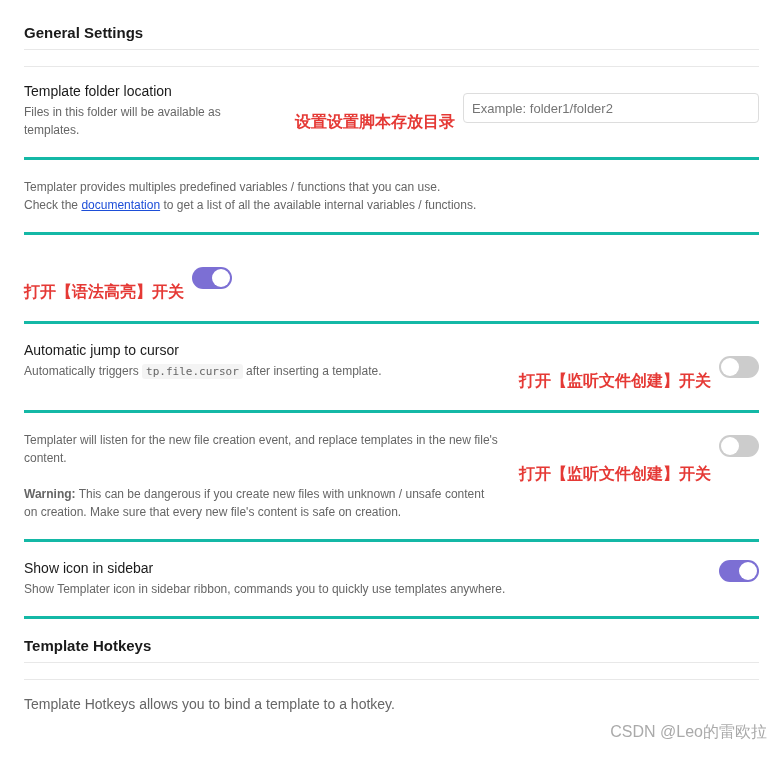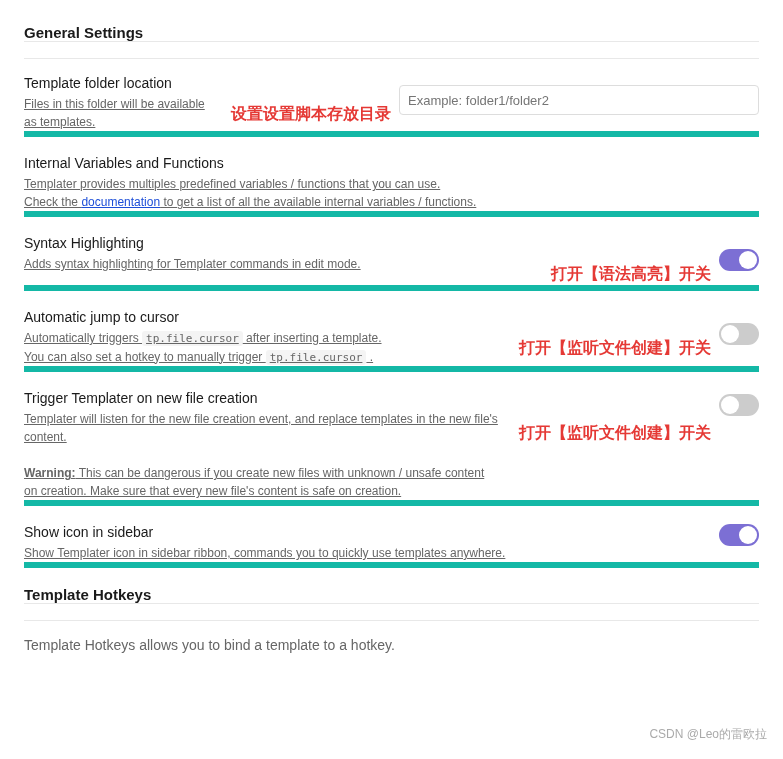--- a/index.html
+++ b/index.html
@@ -14,47 +14,48 @@
     }
     .page-container {
       padding: 24px 24px 16px 24px;
       max-width: 783px;
     }
     .section-title {
       font-size: 15px;
       font-weight: 600;
       color: #1a1a1a;
       margin-bottom: 16px;
+      padding-bottom: 8px;
       border-bottom: 1px solid #e8e8e8;
     }
     .setting-row {
       display: flex;
       align-items: flex-start;
       justify-content: space-between;
       margin-bottom: 18px;
-      border-bottom: 6px solid #14b8a6;
+      padding-bottom: 18px;
+      border-bottom: 3px solid #14b8a6;
     }
     .setting-row:last-child {
       border-bottom: none;
     }
     .setting-info {
       flex: 1;
       padding-right: 20px;
     }
     .setting-label {
       font-size: 14px;
       font-weight: 500;
       color: #1a1a1a;
       margin-bottom: 4px;
     }
     .setting-desc {
       font-size: 12px;
       color: #666;
       line-height: 1.5;
-      text-decoration: underline;
     }
     .setting-desc a {
       color: #1d4ed8;
       text-decoration: underline;
     }
     .setting-control {
       flex-shrink: 0;
       display: flex;
       align-items: center;
     }
@@ -93,21 +94,21 @@
       left: 20px;
     }
     .toggle.off .toggle-slider {
       background: #ccc;
     }
     .toggle.off .toggle-slider::before {
       left: 2px;
     }
     
     .folder-input {
-      width: 360px;
+      width: 296px;
       height: 30px;
       border: 1px solid #ddd;
       border-radius: 4px;
       padding: 0 8px;
       font-size: 13px;
       color: #555;
       background: #fff;
       outline: none;
     }
     
@@ -128,21 +129,21 @@
     }
     .hotkeys-desc {
       font-size: 14px;
       color: #666;
       margin-bottom: 14px;
     }
     .watermark {
       position: fixed;
       bottom: 16px;
       right: 16px;
-      font-size: 12px;
+      font-size: 16px;
       color: #aaa;
     }
     .separator {
       border: none;
       border-top: 1px solid #e8e8e8;
       margin: 8px 0 16px 0;
     }
     .control-with-annotation {
       display: flex;
       align-items: center;
@@ -164,62 +165,55 @@
     <div class="setting-control">
       <div style="display:flex;align-items:center;">
         <span class="annotation-text">设置设置脚本存放目录</span>
         <input class="folder-input" type="text" placeholder="Example: folder1/folder2" style="">
       </div>
     </div>
   </div>
 
   <div class="setting-row">
     <div class="setting-info">
-      <div class="setting-label">Internal Variables and Functions</div>
       <div class="setting-desc">
         <span>Templater provides multiples predefined variables / functions that you can use.</span><br>
         <span>Check the </span><a href="#">documentation</a><span> to get a list of all the available internal variables / functions.</span>
       </div>
     </div>
   </div>
 
   <div class="setting-row">
-    <div class="setting-info">
-      <div class="setting-label">Syntax Highlighting</div>
-      <div class="setting-desc">Adds syntax highlighting for Templater commands in edit mode.</div>
-    </div>
     <div class="setting-control control-with-annotation">
       <span class="annotation-text">打开【语法高亮】开关</span>
       <label class="toggle on">
         <input type="checkbox" checked="" style="">
         <span class="toggle-slider"></span>
       </label>
     </div>
   </div>
 
   <div class="setting-row">
     <div class="setting-info">
       <div class="setting-label">Automatic jump to cursor</div>
       <div class="setting-desc">
         <span>Automatically triggers <code style="background:#f4f4f4;padding:1px 4px;border-radius:3px;font-size:11px;">tp.file.cursor</code> after inserting a template.</span><br>
-        <span>You can also set a hotkey to manually trigger <code style="background:#f4f4f4;padding:1px 4px;border-radius:3px;font-size:11px;">tp.file.cursor</code> .</span>
       </div>
     </div>
     <div class="setting-control control-with-annotation">
       <span class="annotation-text">打开【监听文件创建】开关</span>
       <label class="toggle off">
         <input type="checkbox" style="">
         <span class="toggle-slider"></span>
       </label>
     </div>
   </div>
 
   <div class="setting-row">
     <div class="setting-info">
-      <div class="setting-label">Trigger Templater on new file creation</div>
       <div class="setting-desc">
         <span>Templater will listen for the new file creation event, and replace templates in the new file's content.</span><br>
         <br>
         <span><strong>Warning:</strong> This can be dangerous if you create new files with unknown / unsafe content on creation. Make sure that every new file's content is safe on creation.</span>
       </div>
     </div>
     <div class="setting-control control-with-annotation" style="align-items:flex-start;padding-top:4px;justify-content:flex-end;">
       <span class="annotation-text">打开【监听文件创建】开关</span>
       <label class="toggle off">
         <input type="checkbox" style="">

